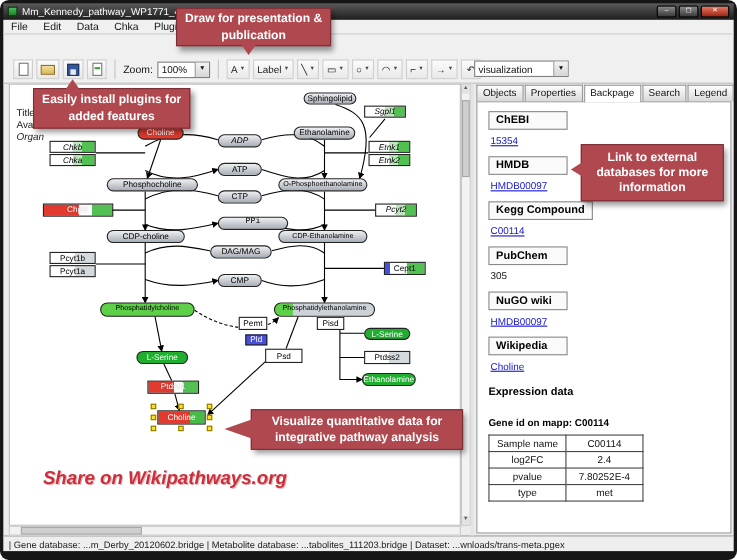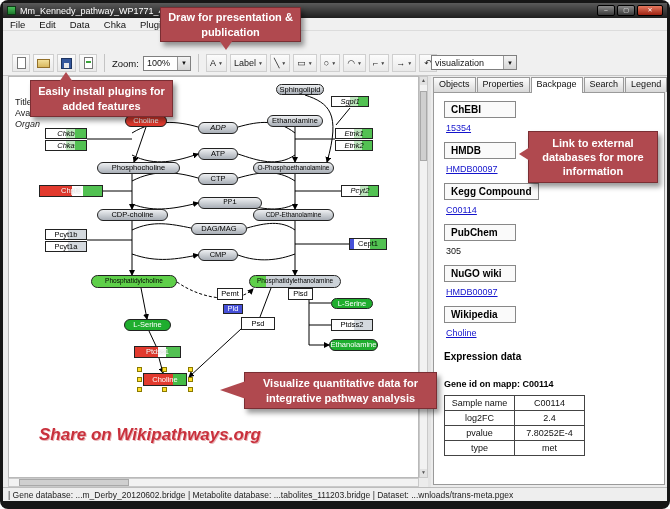--- a/index.html
+++ b/index.html
@@ -100,21 +100,21 @@
   .callout { position:absolute; background:#b0494f; border:1px solid #7a2e33; color:#fff; font-weight:bold;
     font-size:11px; line-height:1.3; display:flex; align-items:center; justify-content:center; text-align:center;
     padding:3px 5px; box-shadow:3px 4px 5px rgba(0,0,0,0.4); z-index:60; }
   .tri { position:absolute; width:0; height:0; }
   .co1 { left:160px; top:7px; width:141px; height:35px; }
   .co1 .tri { left:58px; bottom:-9px; border-left:7px solid transparent; border-right:7px solid transparent; border-top:10px solid #b0494f; }
   .co2 { left:30px; top:80px; width:143px; height:37px; }
   .co2 .tri { left:28px; top:-9px; border-left:7px solid transparent; border-right:7px solid transparent; border-bottom:10px solid #b0494f; }
   .co3 { left:528px; top:131px; width:130px; height:52px; }
   .co3 .tri { left:-10px; top:15px; border-top:7px solid transparent; border-bottom:7px solid transparent; border-right:11px solid #b0494f; }
-  .co4 { left:244px; top:372px; width:193px; height:37px;justify-content:center; }
+  .co4 { left:228px; top:372px; width:193px; height:37px;justify-content:center; }
   .co4 .tri { left:-25px; top:8px; border-top:9px solid transparent; border-bottom:9px solid transparent; border-right:26px solid #b0494f; }
 </style>
 </head>
 <body>
 
 <div class="stage">
 
   <div class="titlebar">
     <div class="app-icon"></div>
     <div class="title-text">Mm_Kennedy_pathway_WP1771_45176.gpml</div>

